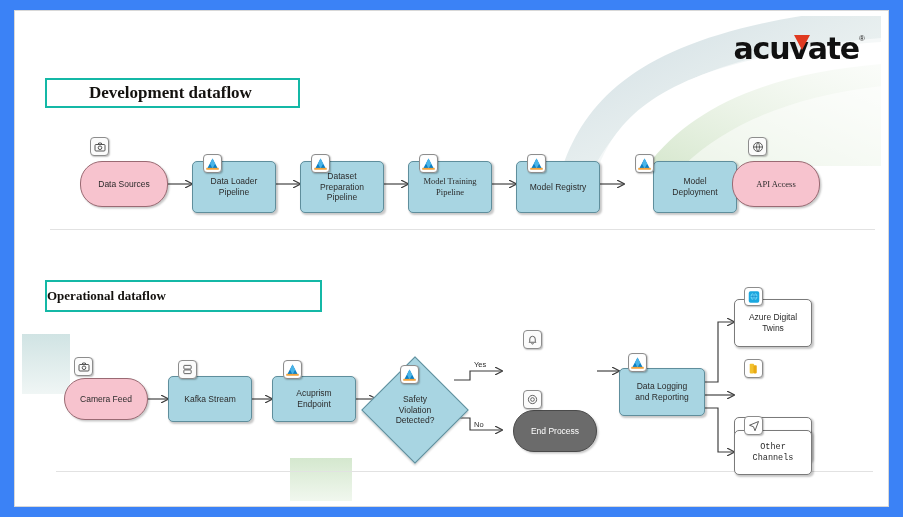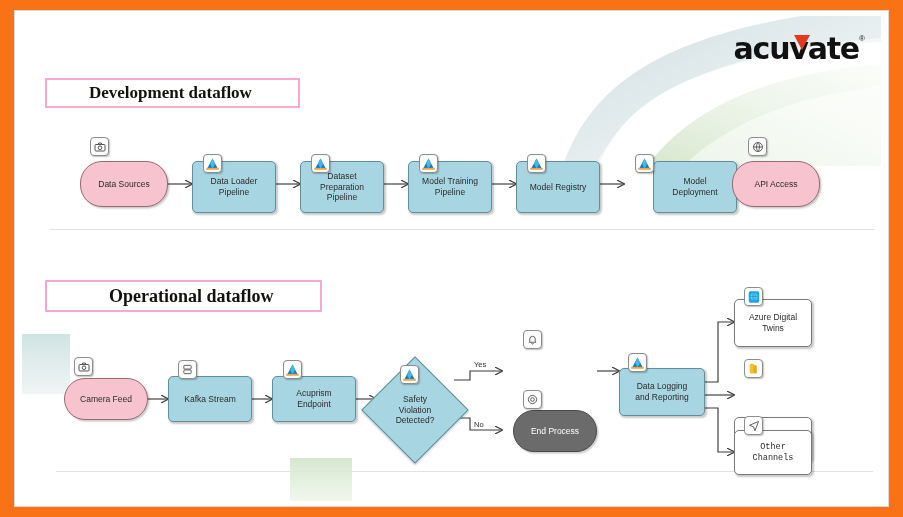--- a/index.html
+++ b/index.html
@@ -12,21 +12,21 @@
     height: 517px;
     font-family: "Liberation Sans", sans-serif;
     overflow: hidden;
   }
 
   
   #slide-frame {
     position: absolute;
     left: 0; top: 0;
     width: 903px; height: 517px;
-    background: #f97316;
+    background: #3b82f6;
     box-sizing: border-box;
   }
   #frame-inner-bevel {
     position: absolute;
     left: 14px; top: 10px;
     width: 875px; height: 497px;
     background: #ffffff;
     box-sizing: border-box;
     border: 1px solid #d8d8d8;
   }
@@ -70,36 +70,36 @@
     border-top: 15px solid #e03a20;
   }
   #brand-logo-tm {
     position: absolute; right: 2px; top: 2px;
     font-size: 8px; color: #222;
   }
 
   
   .section-title {
     position: absolute;
-    border: 2px solid #f9a8d4;
+    border: 2px solid #14b8a6;
     background: #ffffff;
     font-family: "Liberation Serif", serif;
     font-weight: bold;
     color: #14120f;
     display: flex;
     align-items: center;
     box-sizing: border-box;
   }
   #title-development {
     left: 23px; top: 62px; width: 255px; height: 30px;
     font-size: 17px; padding-left: 42px;
   }
   #title-operational {
     left: 23px; top: 264px; width: 277px; height: 32px;
-    font-size: 18px; padding-left: 62px;
+    font-size: 13px; 
   }
 
   .hr-divider {
     position: absolute;
     height: 1px;
     background: #e2e2e2;
   }
   #divider-development { left: 28px; top: 213px; width: 825px; }
   #divider-bottom { left: 34px; top: 455px; width: 817px; }
 
@@ -269,21 +269,21 @@
     </div>
     <div class="node-icon" style="left:289px; top:138px;">
       <svg width="15" height="15" viewBox="0 0 24 24">
         <rect width="24" height="24" fill="#fff"></rect>
         <path d="M12 4 L20 19 H4 Z" fill="#0b7fc4"></path>
         <path d="M12 4 L16.4 12.4 L12 20 L8 12.4 Z" fill="#49b4e8"></path>
         <rect x="2" y="19" width="20" height="3" fill="#f2a33c"></rect>
       </svg>
     </div>
 
-    <div class="node node-blue" style="left:386px; top:145px; width:84px; height:52px;">
+    <div class="node node-blue" style="left:386px; top:145px; width:84px; height:52px;font-family:Liberation Serif, serif;">
       <span style="white-space:pre-line">Model Training
 Pipeline</span>
     </div>
     <div class="node-icon" style="left:397px; top:138px;">
       <svg width="15" height="15" viewBox="0 0 24 24">
         <rect width="24" height="24" fill="#fff"></rect>
         <path d="M12 4 L20 19 H4 Z" fill="#0b7fc4"></path>
         <path d="M12 4 L16.4 12.4 L12 20 L8 12.4 Z" fill="#49b4e8"></path>
         <rect x="2" y="19" width="20" height="3" fill="#f2a33c"></rect>
       </svg>
@@ -307,21 +307,21 @@
     </div>
     <div class="node-icon" style="left:613px; top:138px;">
       <svg width="15" height="15" viewBox="0 0 24 24">
         <rect width="24" height="24" fill="#fff"></rect>
         <path d="M12 4 L20 19 H4 Z" fill="#0b7fc4"></path>
         <path d="M12 4 L16.4 12.4 L12 20 L8 12.4 Z" fill="#49b4e8"></path>
         <rect x="2" y="19" width="20" height="3" fill="#f2a33c"></rect>
       </svg>
     </div>
 
-    <div class="node node-pink" style="left:710px; top:145px; width:88px; height:46px;">
+    <div class="node node-pink" style="left:710px; top:145px; width:88px; height:46px;font-family:Liberation Serif, serif;">
       <span>API Access</span>
     </div>
     <div class="node-icon" style="left:726px; top:121px;">
       <svg width="12" height="12" viewBox="0 0 24 24" fill="none" stroke="#555" stroke-width="1.9">
         <circle cx="12" cy="12" r="9"></circle>
           <path d="M3 12h18M12 3c4 4 4 14 0 18M12 3c-4 4-4 14 0 18"></path>
       </svg>
     </div>
 
     <div class="node node-pink" style="left:42px; top:362px; width:84px; height:42px;text-align:right;">

